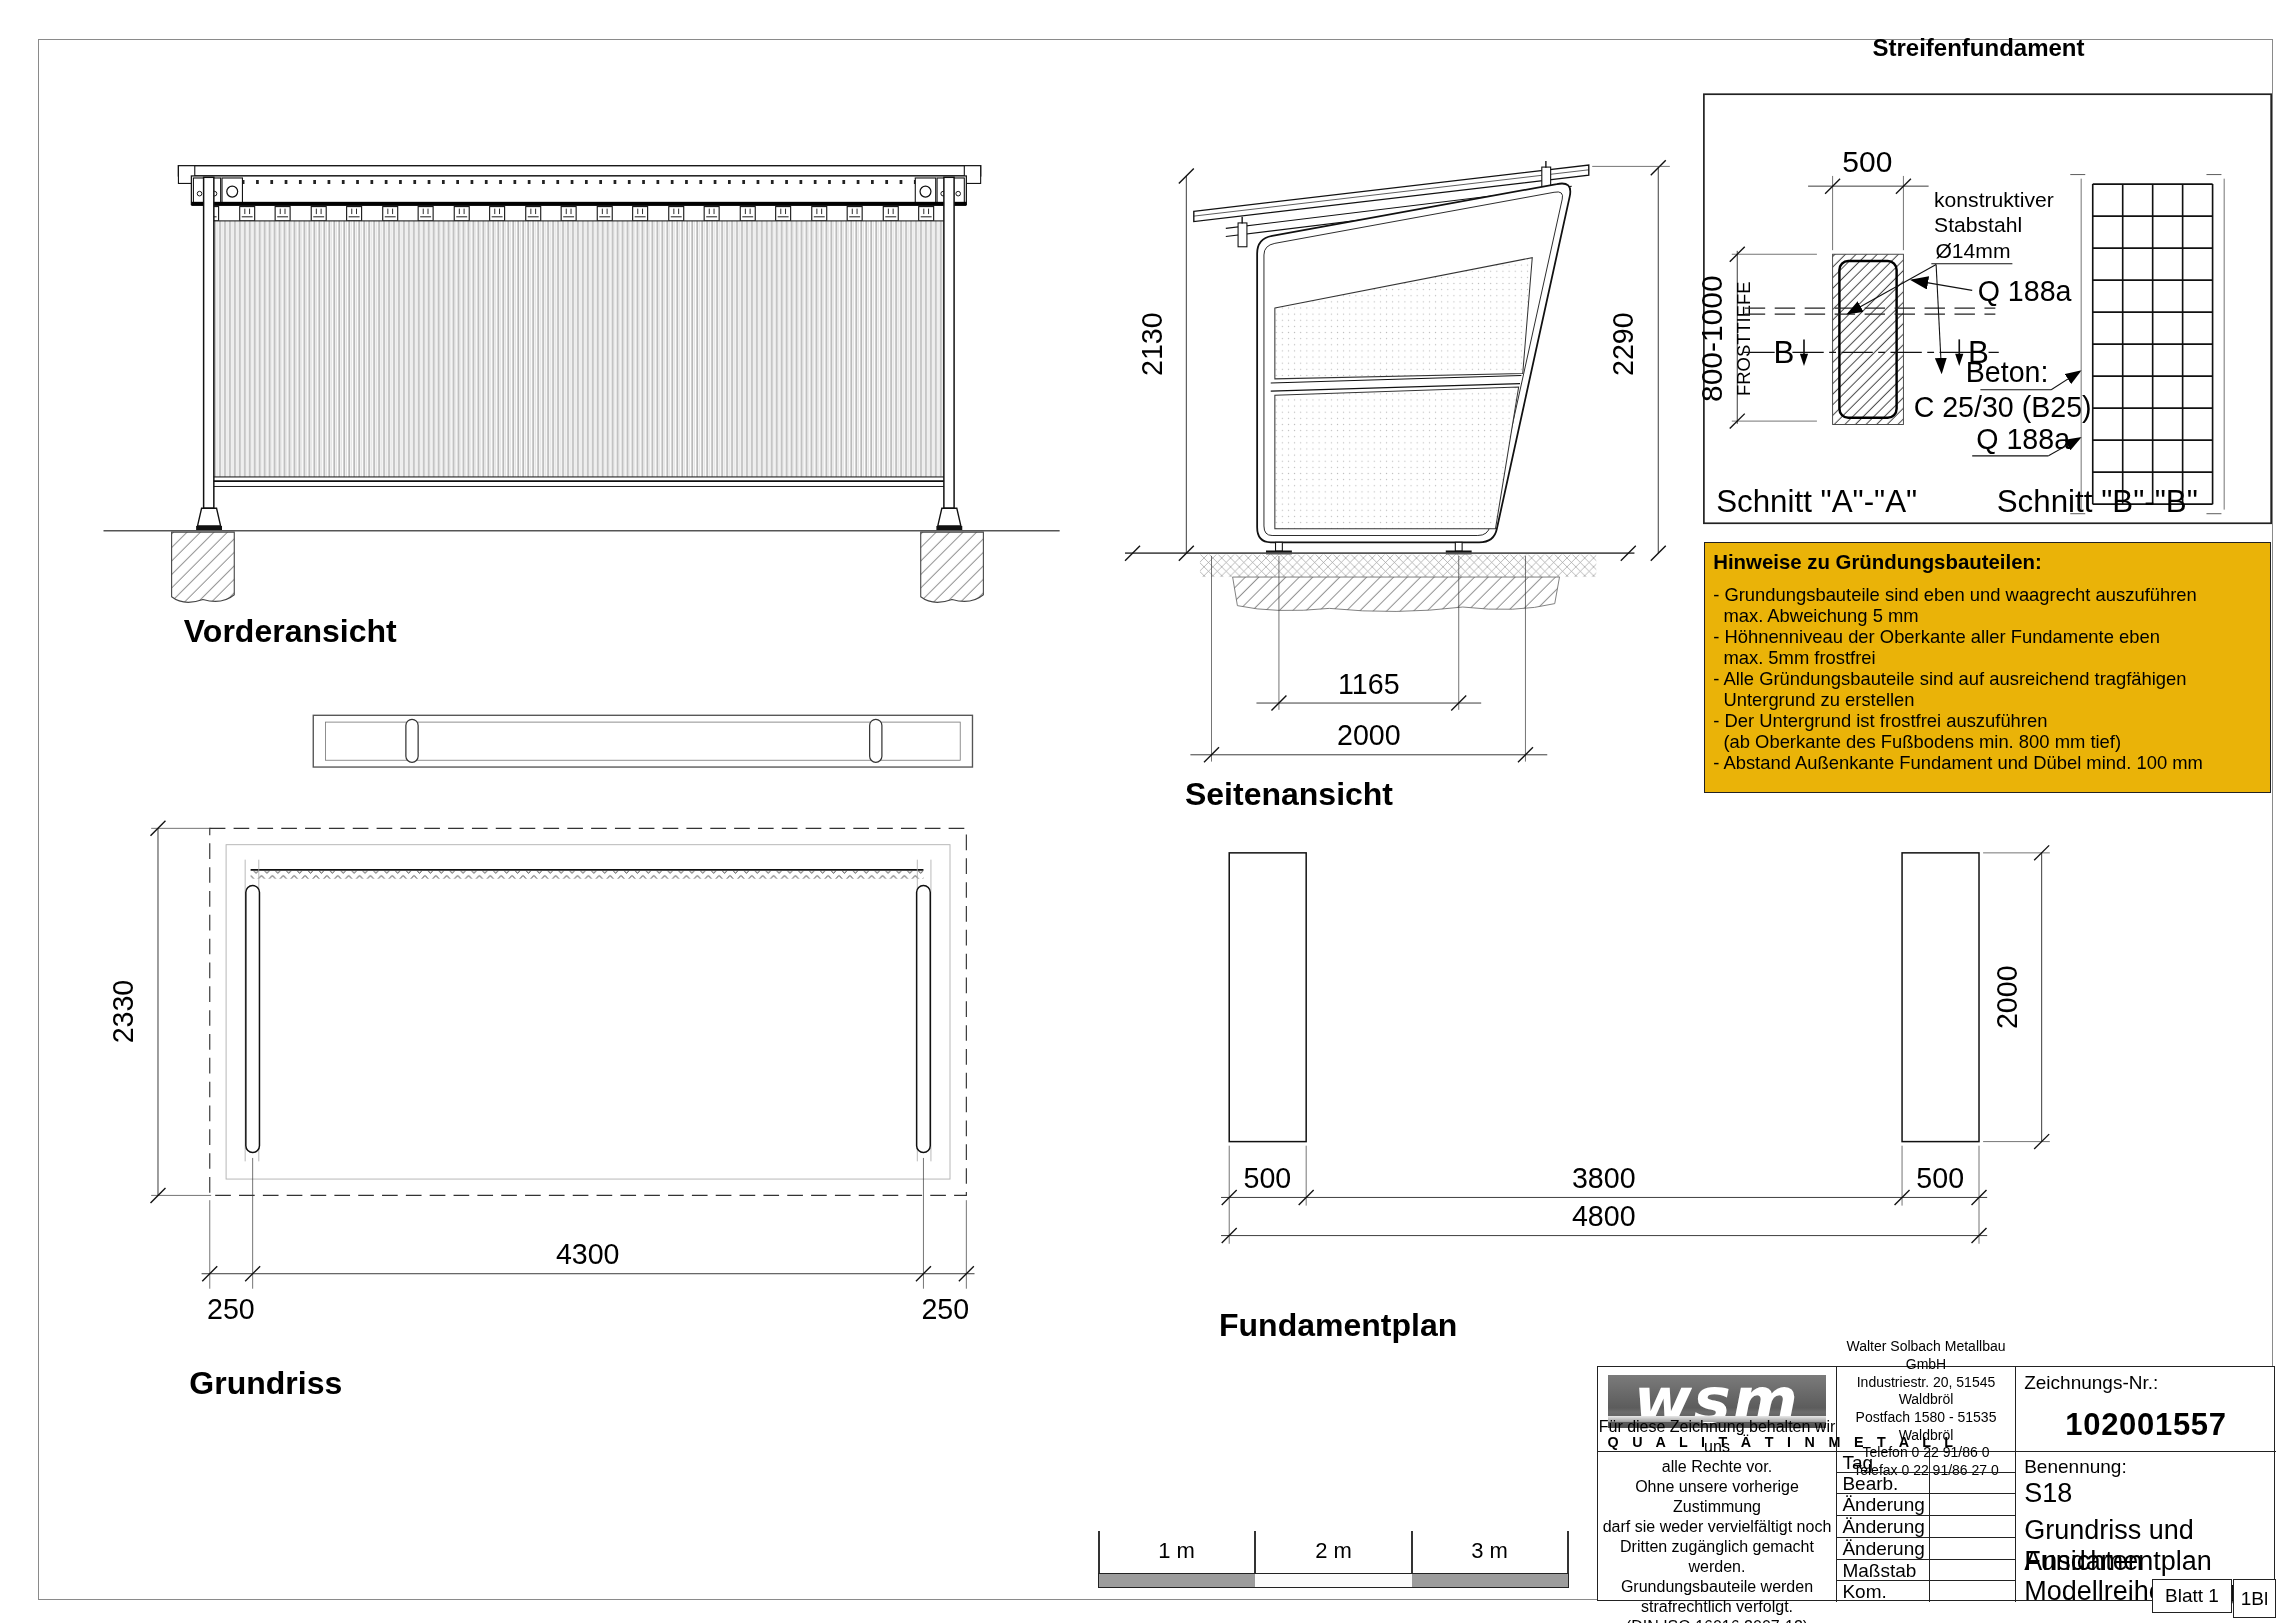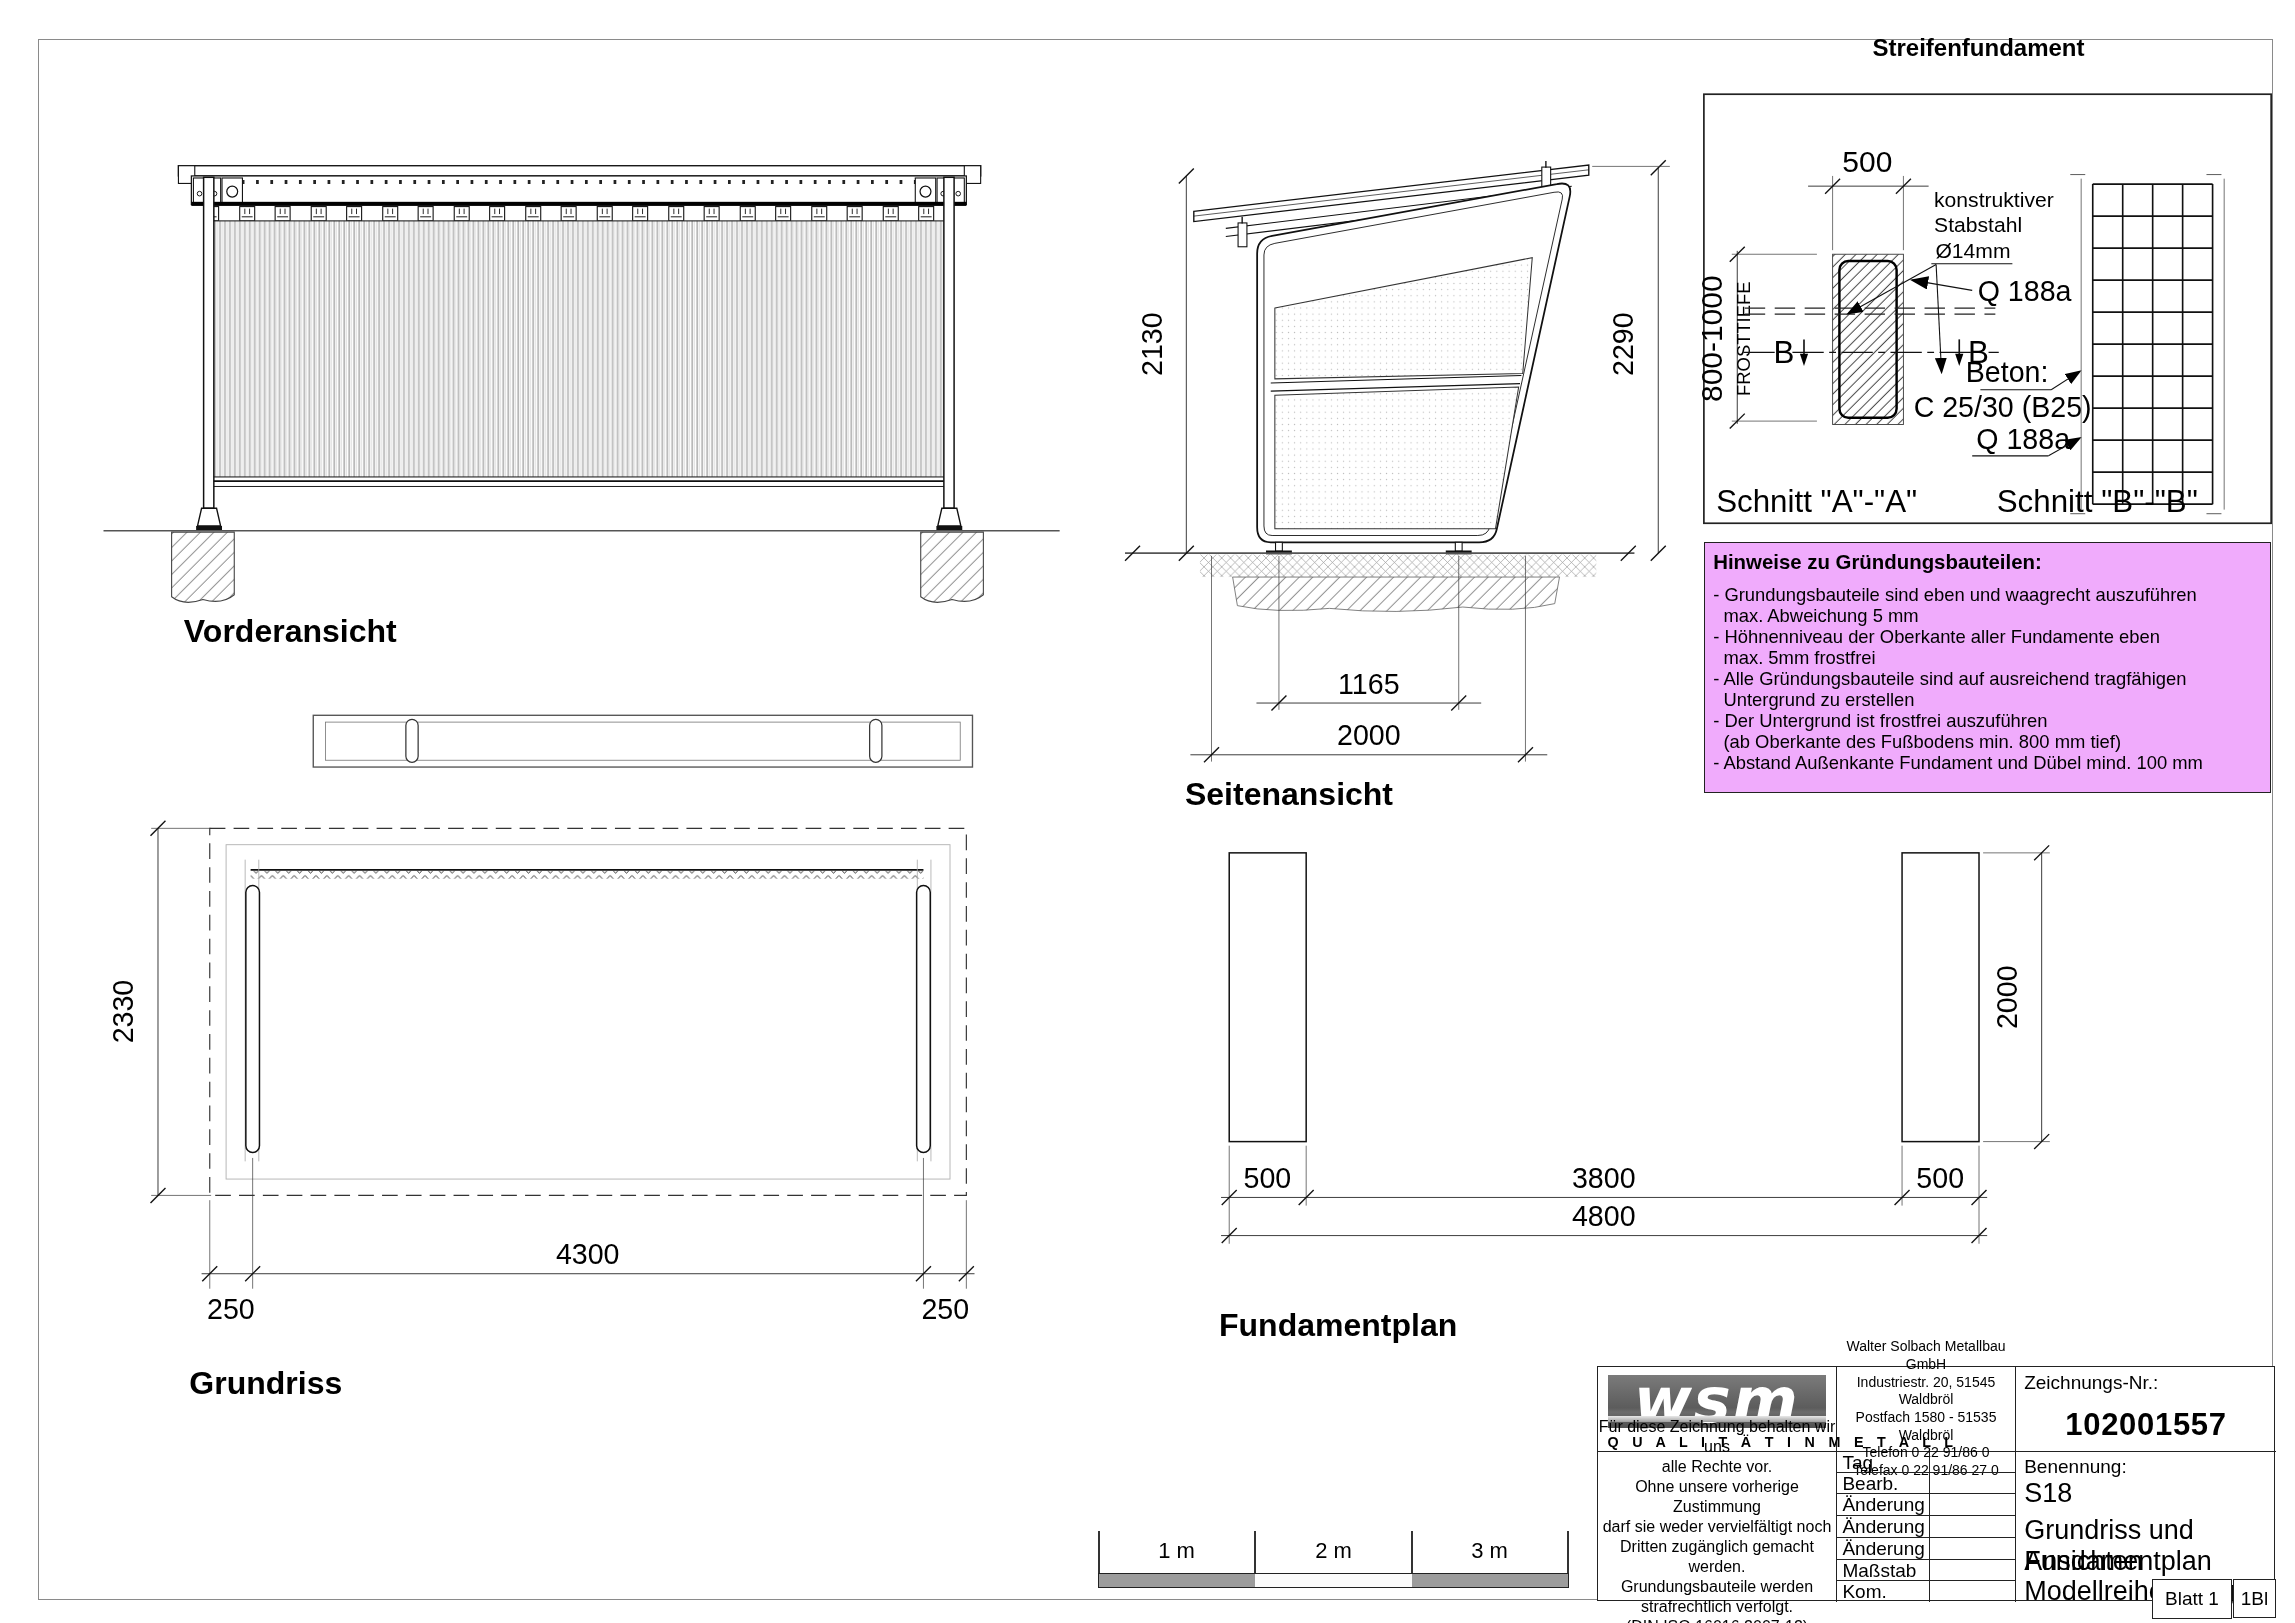--- a/index.html
+++ b/index.html
@@ -13,21 +13,21 @@
   .dim{font-size:42px;}
   .dimb{font-size:44px;}
   .det{font-size:31px;}
   .detb{font-size:42px;}
   .schnitt{font-size:46px;}
   .bmark{font-size:46px;}
   .frost1{font-size:44px;}
   .frost2{font-size:27px;}
   .bigtitle{font-size:24px;font-weight:bold;text-align:center;}
   
-  .notes{border:1.7px solid #222;box-sizing:border-box;padding:8.2px 8.2px 0 8.2px;background:#f0abfc;}
+  .notes{border:1.7px solid #222;box-sizing:border-box;padding:8.2px 8.2px 0 8.2px;background:#eab308;}
   .notes .ntitle{font-size:20.4px;font-weight:bold;margin-bottom:9.5px;}
   .notes .nline{font-size:18.4px;line-height:21px;white-space:pre;}
   
   .tblock{border:1.7px solid #222;box-sizing:border-box;background:#fff;font-size:16.3px;}
   .tb-cell{position:absolute;box-sizing:border-box;border-color:#222;}
   .logo-box{background:linear-gradient(#7b7b7b,#5c5c5c 62%,#6b6b6b 70%,#4f4f4f);position:relative;
             display:flex;align-items:center;justify-content:center;}
   .logo-wsm{color:#fff;font-weight:bold;font-style:italic;font-size:63px;line-height:48px;
             font-family:"DejaVu Sans","Liberation Sans",sans-serif;letter-spacing:1.4px;}
   .logo-stripe{position:absolute;left:0;right:0;bottom:5.4px;height:6.1px;
@@ -431,18 +431,18 @@
       <div class="abs" style="left:92px;top:128px;width:87px;height:1px;background:#222;"></div>
       <div class="abs rowlabel" style="left:0;top:129px;width:92px;height:21px;box-sizing:border-box;">Kom.</div>
     </div>
 
     <div class="tb-cell" style="left:418px;top:85px;width:260px;height:150px;">
       <div class="abs ben-label" style="left:8.2px;top:4.1px;">Benennung:</div>
       <div class="abs ben-line" style="left:8.2px;top:26px;">S18</div>
       <div class="abs ben-line" style="left:8.2px;top:63px;">Grundriss und Ansichten</div>
       <div class="abs ben-line" style="left:8.2px;top:94px;">Fundamentplan</div>
       <div class="abs ben-line" style="left:8.2px;top:124px;">Modellreihe "Siegen"</div>
-      <div class="blatt" style="left:136px;top:127px;width:80px;height:40px;">Blatt  1</div>
+      <div class="blatt" style="left:136px;top:127px;width:80px;height:34px;">Blatt  1</div>
       <div class="blatt" style="left:217px;top:127px;width:43px;height:39px;">1Bl</div>
     </div>
   </div>
 </div>
 
 
 </body></html>

